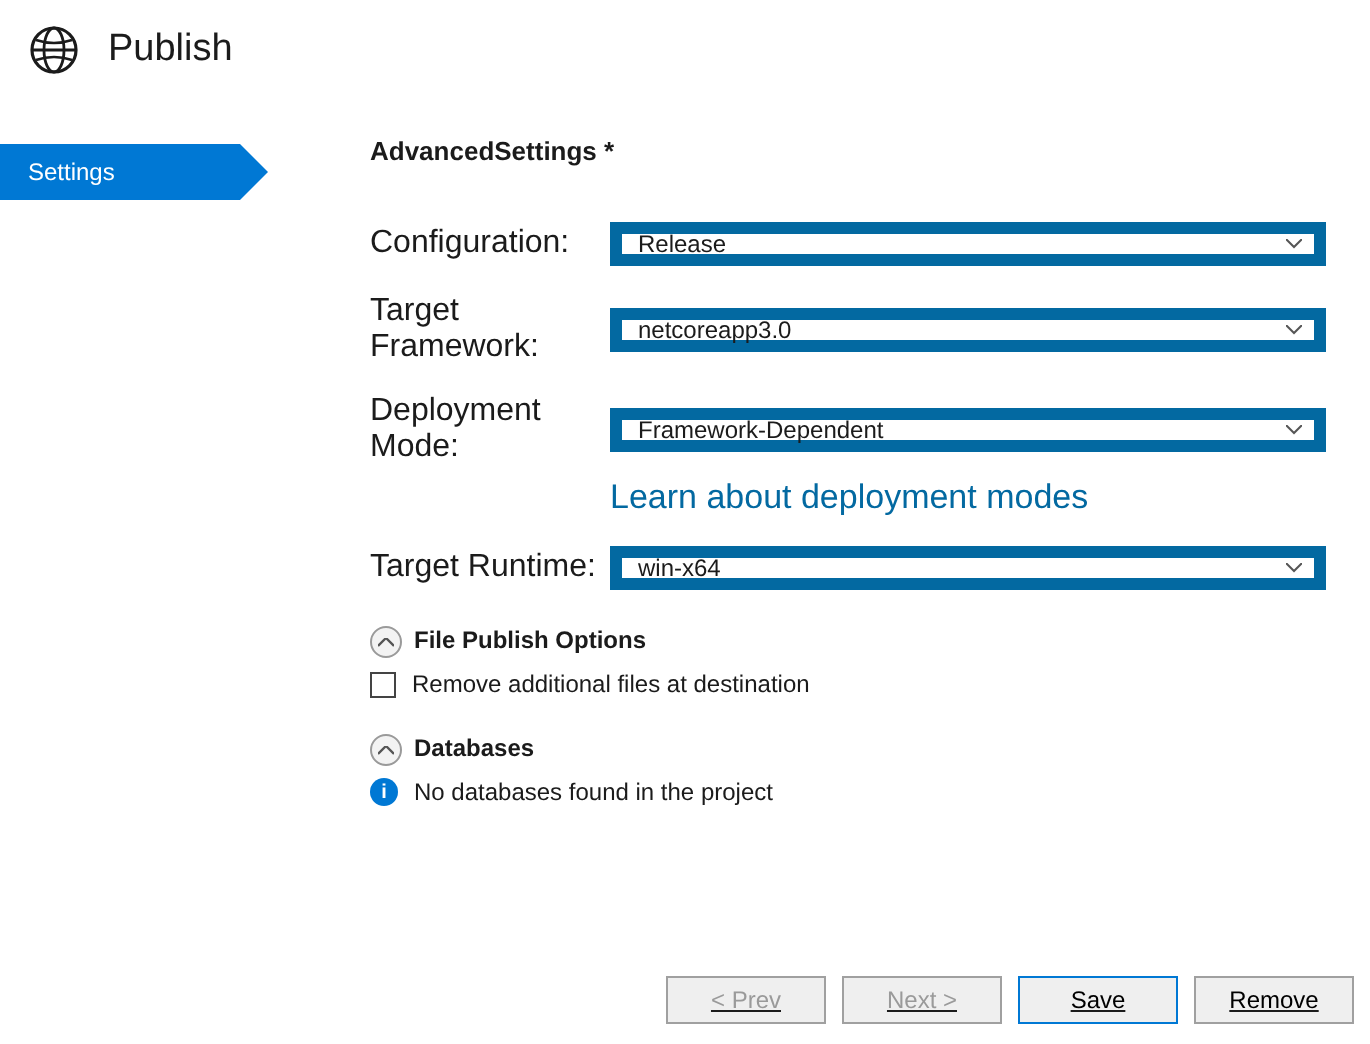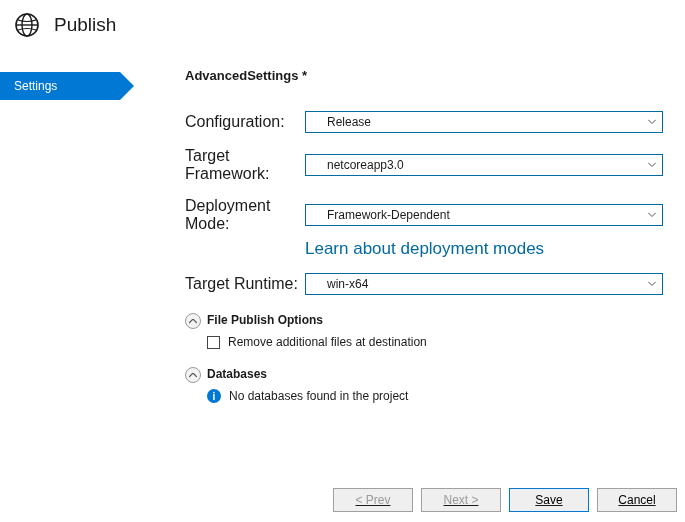--- a/index.html
+++ b/index.html
@@ -62,25 +62,25 @@
     align-items: center;
     margin-bottom: 14px;
   }
   .form-label {
     width: 120px;
     font-size: 16px;
   }
   .form-select {
     flex: 1;
     position: relative;
-    border: 1px solid #0369a1;
+    border: 6px solid #0369a1;
     background: #fff;
     height: 22px;
     line-height: 20px;
-    padding: 0 22px 0 21px;
+    padding: 0 22px 0 8px;
     font-size: 12px;
     display: flex;
     align-items: center;
   }
   .form-select .chev {
     position: absolute;
     right: 6px;
     top: 50%;
     transform: translateY(-50%);
   }
@@ -114,21 +114,20 @@
     align-items: center;
     justify-content: center;
     cursor: pointer;
   }
   .section-title {
     font-size: 12px;
     font-weight: 700;
   }
   .section-body {
     margin-top: 6px;
-    margin-left: 22px;
     display: flex;
     align-items: center;
     gap: 8px;
     font-size: 12px;
     text-align: right;
   }
   .checkbox {
     width: 13px;
     height: 13px;
     border: 1px solid #444;
@@ -281,14 +280,14 @@
       </div>
     </div>
 
   </div>
 </div>
 
 <div class="footer">
   <button class="btn disabled">&lt; Prev</button>
   <button class="btn disabled">Next &gt;</button>
   <button class="btn primary">Save</button>
-  <button class="btn">Cancel</button>
+  <button class="btn">Remove</button>
 </div>
 
 </body></html>

